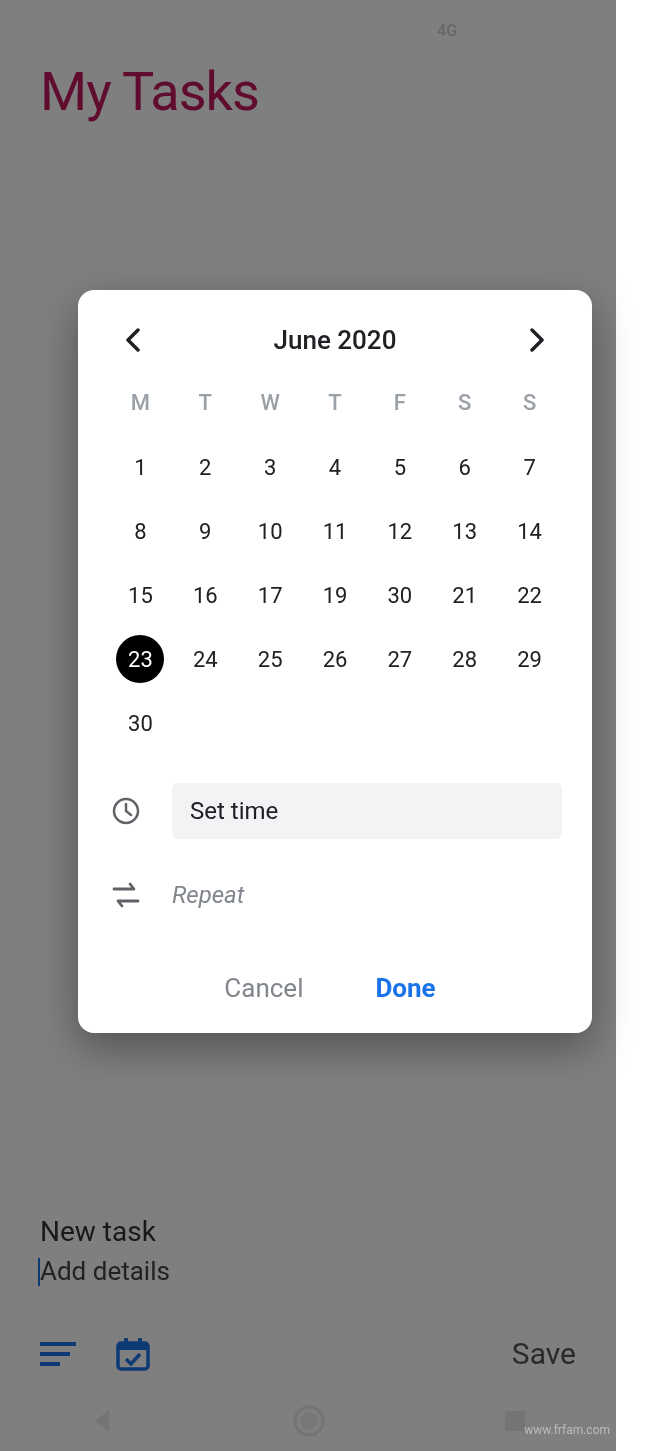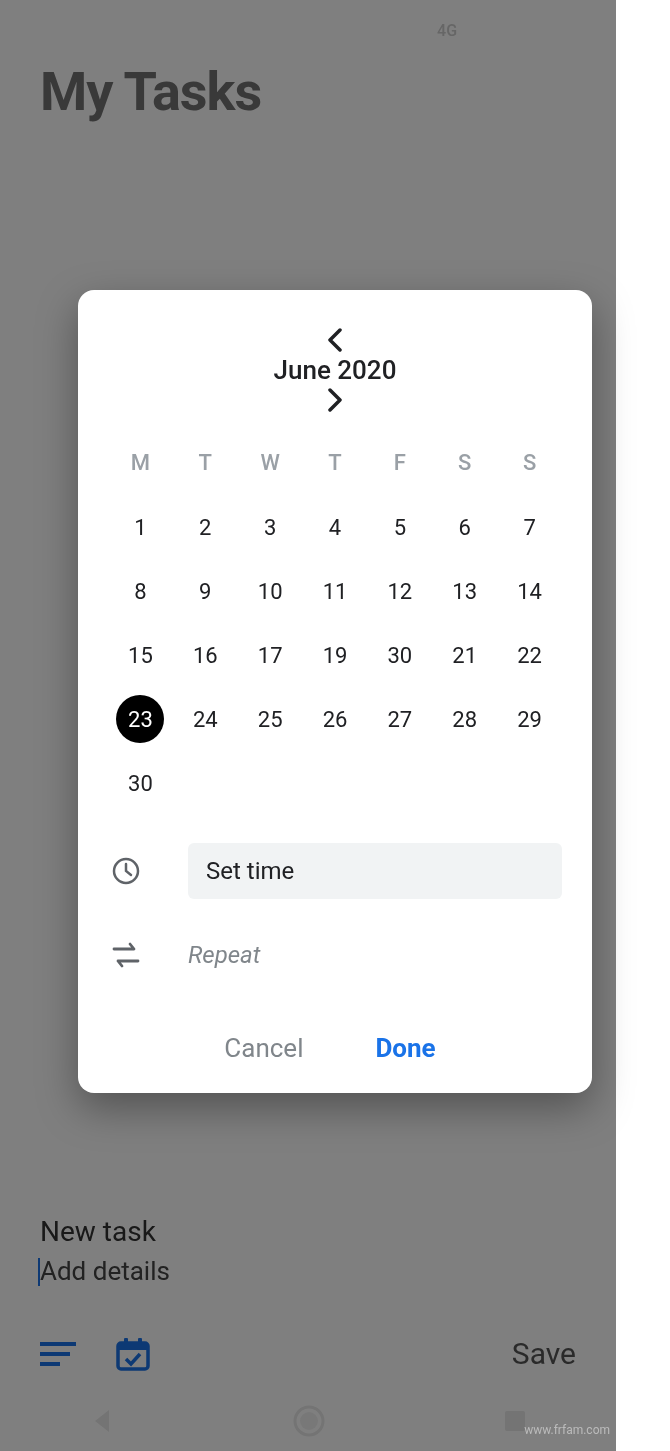--- a/index.html
+++ b/index.html
@@ -6,48 +6,48 @@
   html, body { width: 670px; height: 1451px; overflow: hidden; }
   body { background: #fff; position: relative; }
 
   .screen { position: relative; width: 616px; height: 1451px; background: #fff; }
 
   
   .status-bar { position: absolute; top: 0; left: 0; right: 0; height: 60px; display: flex; align-items: center; justify-content: space-between; padding: 0 30px; color: #fff; font-size: 24px; }
   .status-left, .status-right { display: flex; align-items: center; gap: 10px; }
   .status-right { font-weight: 500; }
 
-  .bg-header { position: absolute; top: 60px; left: 40px; font-size: 54px; font-weight: 700; letter-spacing: -1px; color: #737373; }
+  .bg-header { position: absolute; top: 60px; left: 40px; font-size: 54px; font-weight: 400; letter-spacing: -1px; color: #be185d; }
 
   .bottom-sheet { position: absolute; left: 0; right: 0; bottom: 60px; padding: 20px 40px 20px 40px; }
   .bottom-sheet .new-task-title { font-size: 28px; color: #333; margin-bottom: 8px; }
   .bottom-sheet .add-details { font-size: 26px; color: #444; position: relative; }
   .bottom-sheet .add-details::before { content:""; position:absolute; left:-2px; top:2px; width:2px; height:28px; background:#1a73e8; }
   .bottom-actions { display:flex; align-items:center; justify-content:space-between; margin-top:50px; }
   .bottom-actions .left-icons { display:flex; gap:40px; align-items:center; }
   .save-btn { font-size:30px; color:#555; }
 
   .nav-bar { position:absolute; bottom:0; left:0; right:0; height:60px; display:flex; align-items:center; justify-content:space-around; color:#eee; }
 
   
   .scrim { position:absolute; inset:0; background:rgba(0,0,0,0.5); }
 
   
   .modal { position:absolute; top:290px; left:78px; width:514px; background:#fff; border-radius:16px; box-shadow:0 15px 40px rgba(0,0,0,0.35); padding:35px 30px 30px 30px; }
 
-  .cal-header { display:flex; align-items:center; justify-content:space-between; padding:0 10px 25px 10px;flex-direction:column; }
+  .cal-header { display:flex; align-items:center; justify-content:space-between; padding:0 10px 25px 10px; }
   .cal-title { font-size:26px; font-weight:500; color:#202124; }
   .chev { width:30px; height:30px; display:flex; align-items:center; justify-content:center; cursor:pointer; }
 
   .cal-grid { display:grid; grid-template-columns: repeat(7, 1fr); text-align:center; }
   .cal-dow { font-size:22px; color:#9aa0a6; font-weight:500; padding:10px 0 20px 0; }
   .cal-day { font-size:22px; color:#202124; height:64px; display:flex; align-items:center; justify-content:center; position:relative; cursor:pointer; }
   .cal-day.selected span { background:#000000; color:#fff; width:48px; height:48px; border-radius:50%; display:flex; align-items:center; justify-content:center; }
 
-  .row-option { display:flex; align-items:center; margin-top:28px; gap:44px; }
+  .row-option { display:flex; align-items:center; margin-top:28px; gap:28px; }
   .row-option .icon-slot { width:36px; display:flex; justify-content:center; color:#5f6368;}
   .set-time-pill { flex:1; background:#f1f3f4; border-radius:6px; padding:14px 18px; font-size:24px; color:#202124; }
   .repeat-label { font-size:24px; color:#80868b; padding:14px 0;font-style:italic; }
 
   .modal-actions { display:flex; justify-content:center; gap:72px; margin-top:50px; padding-right:10px; }
   .btn-cancel { font-size:26px; color:#80868b; cursor:pointer; }
   .btn-done { font-size:26px; color:#1a73e8; font-weight:700; cursor:pointer; }
 
   .watermark { position:absolute; bottom:14px; right:6px; font-size:12px; color:#bbb; }
 

